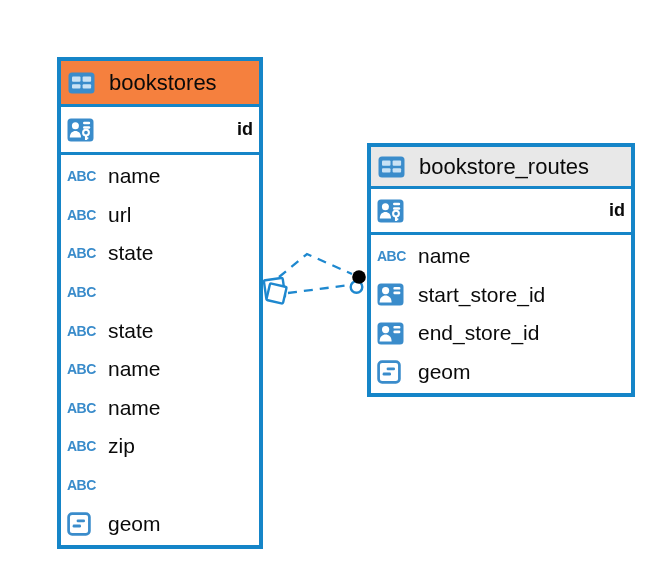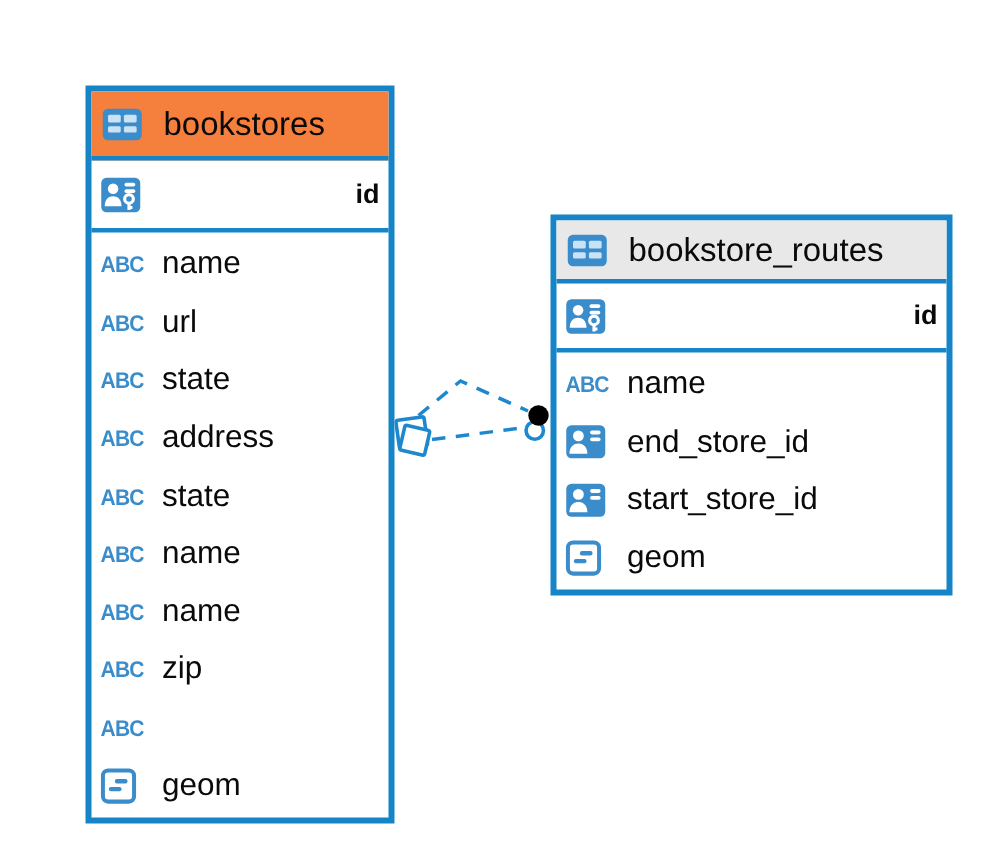--- a/index.html
+++ b/index.html
@@ -103,21 +103,20 @@
       <div class="field-row">
         <span class="icon-slot">
             <span class="abc-icon">ABC</span>
           </span>
         <span>state</span>
       </div>
       <div class="field-row">
         <span class="icon-slot">
             <span class="abc-icon">ABC</span>
           </span>
-        <span>address</span>
       </div>
       <div class="field-row">
         <span class="icon-slot">
             <span class="abc-icon">ABC</span>
           </span>
         <span>state</span>
       </div>
       <div class="field-row">
         <span class="icon-slot">
             <span class="abc-icon">ABC</span>
@@ -193,33 +192,33 @@
       <div class="field-row">
         <span class="icon-slot">
           <svg width="27" height="23" viewBox="0 0 27 23">
             <rect x="0.5" y="0.5" width="26" height="22" rx="3.5" fill="#3A8CCB"></rect>
             <circle cx="8.6" cy="7.6" r="3.6" fill="#ffffff"></circle>
             <path d="M2.6 19.5 c0 -4.8 2.9 -6.9 6 -6.9 c3.1 0 6 2.1 6 6.9 z" fill="#ffffff"></path>
             <rect x="16.4" y="4" width="7" height="2.6" rx="1.2" fill="#ffffff"></rect>
             <rect x="16.4" y="8.6" width="7" height="2.6" rx="1.2" fill="#ffffff"></rect>
           </svg>
         </span>
-        <span>end_store_id</span>
+        <span>start_store_id</span>
       </div>
       <div class="field-row">
         <span class="icon-slot">
           <svg width="27" height="23" viewBox="0 0 27 23">
             <rect x="0.5" y="0.5" width="26" height="22" rx="3.5" fill="#3A8CCB"></rect>
             <circle cx="8.6" cy="7.6" r="3.6" fill="#ffffff"></circle>
             <path d="M2.6 19.5 c0 -4.8 2.9 -6.9 6 -6.9 c3.1 0 6 2.1 6 6.9 z" fill="#ffffff"></path>
             <rect x="16.4" y="4" width="7" height="2.6" rx="1.2" fill="#ffffff"></rect>
             <rect x="16.4" y="8.6" width="7" height="2.6" rx="1.2" fill="#ffffff"></rect>
           </svg>
         </span>
-        <span>start_store_id</span>
+        <span>end_store_id</span>
       </div>
       <div class="field-row">
         <span class="icon-slot">
           <svg width="24" height="24" viewBox="0 0 24 24">
             <rect x="1.6" y="1.6" width="20.8" height="20.8" rx="3.5" fill="#ffffff" stroke="#3A8CCB" stroke-width="2.7"></rect>
             <rect x="9.6" y="7.4" width="8.4" height="2.9" rx="1.3" fill="#3A8CCB"></rect>
             <rect x="5.6" y="12.6" width="8.4" height="2.9" rx="1.3" fill="#3A8CCB"></rect>
           </svg>
         </span>
         <span>geom</span>

